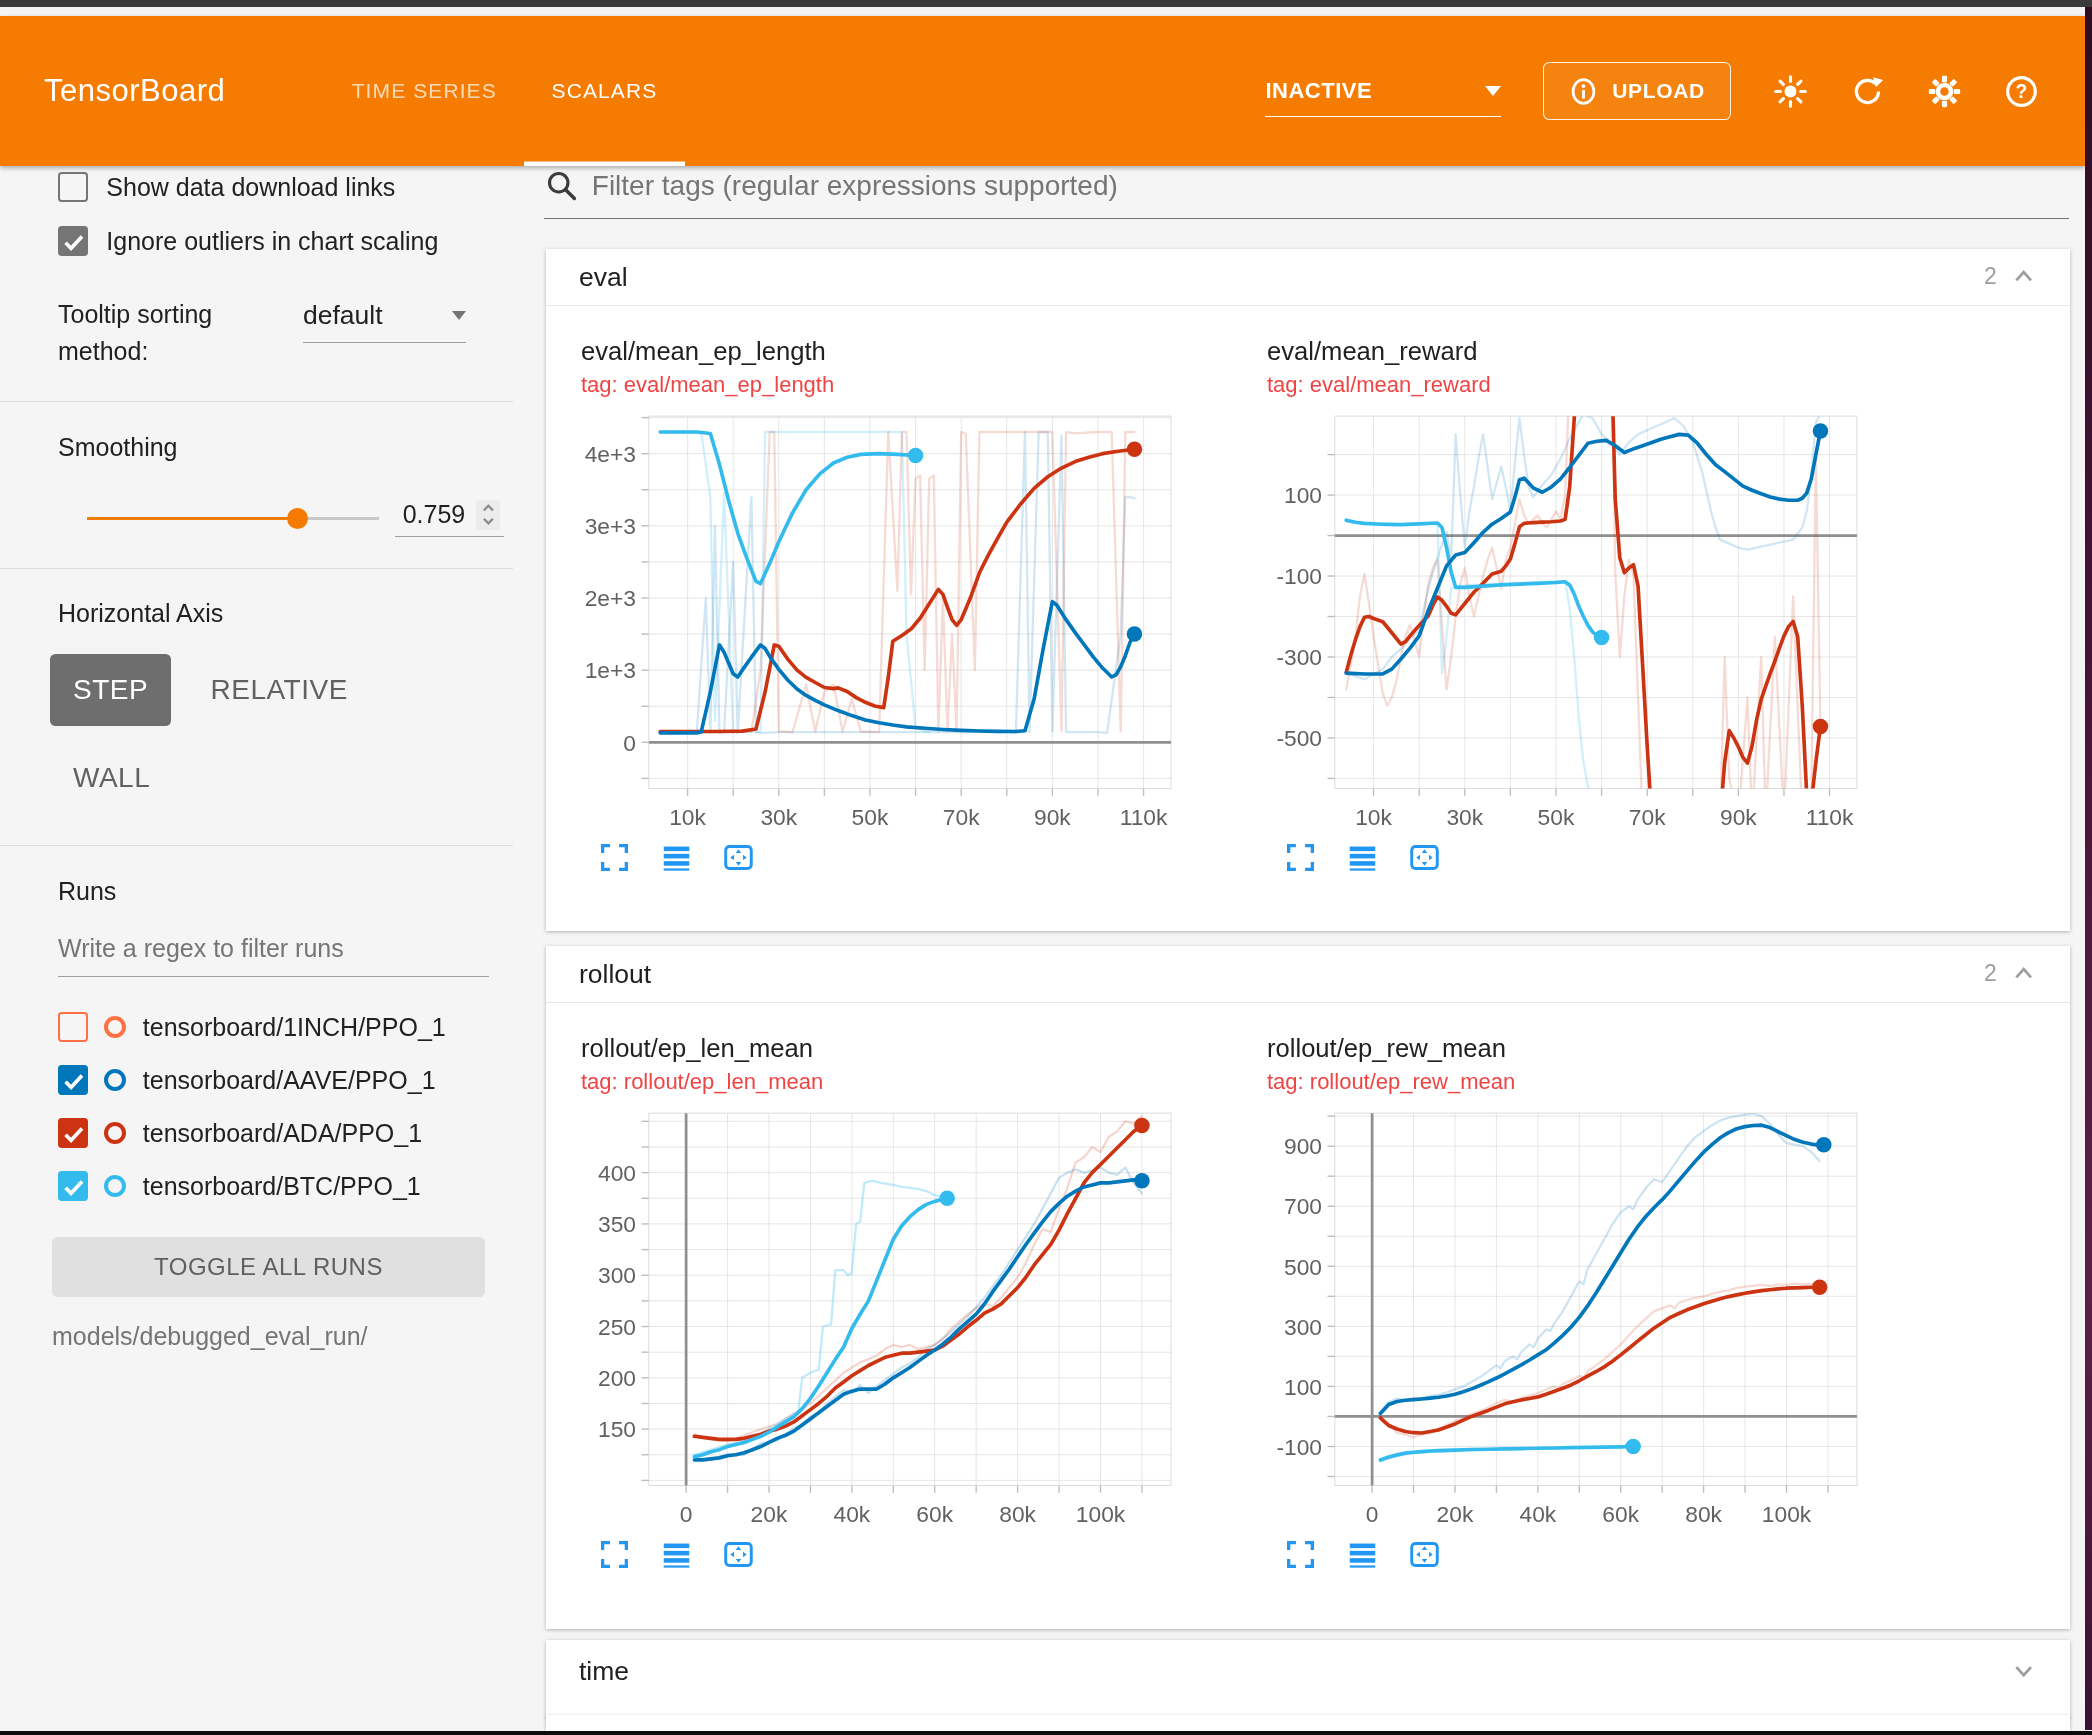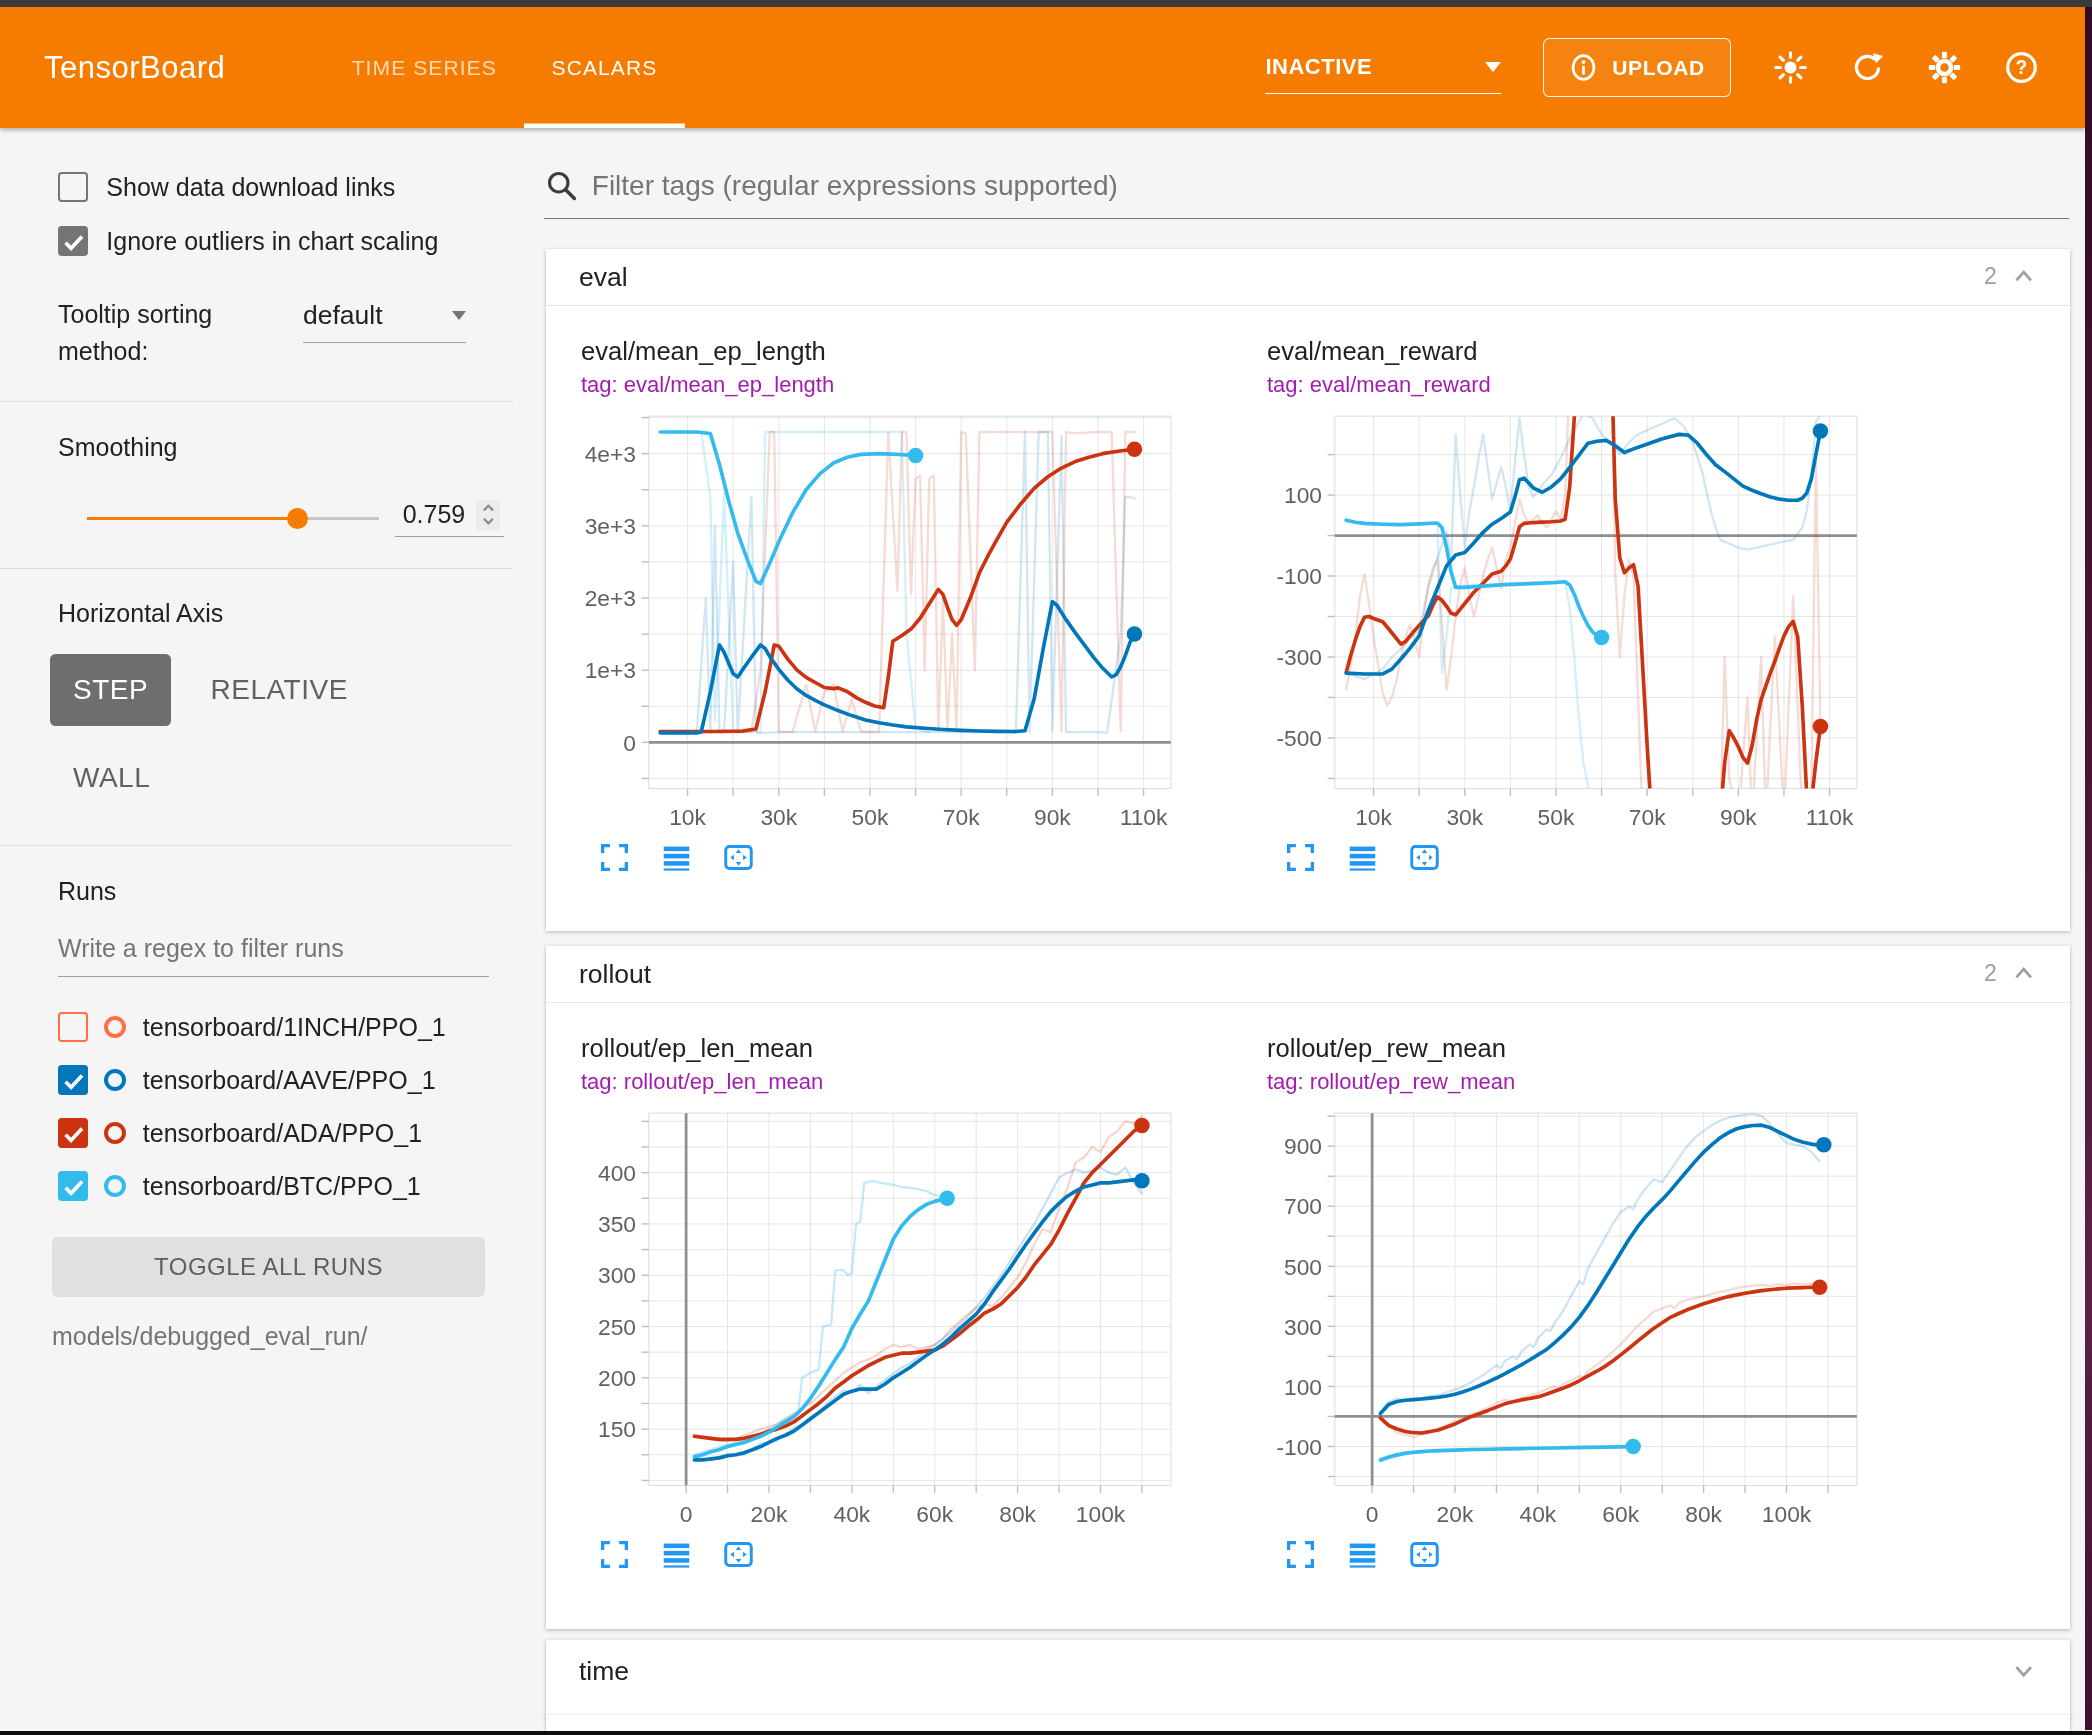--- a/index.html
+++ b/index.html
@@ -5,21 +5,21 @@
   * { margin:0; padding:0; box-sizing:border-box; }
   html,body { width:2092px; height:1735px; }
   body { font-family:"Liberation Sans", sans-serif; background:#f5f5f5; position:relative; overflow:hidden; }
 
   
   .top-strip { position:absolute; left:0; top:0; width:2092px; height:7.3px; background:#3a3a3a; z-index:50; }
   .bottom-strip { position:absolute; left:0; top:1731px; width:2092px; height:4.6px; background:#0d0d0d; z-index:50; }
   .right-strip { position:absolute; top:7.3px; right:0; width:7.3px; height:1723px; background:linear-gradient(180deg,#300c24 0%,#471534 40%,#5b2145 75%,#3c1130 100%); z-index:49; }
 
   
-  .app-header { position:absolute; left:0; top:7px; width:2085px; height:121px; background:#f57c00; display:flex; align-items:stretch; color:#fff; z-index:10; box-shadow:0 1.8px 4.6px rgba(0,0,0,.3); }
+  .app-header { position:absolute; left:0; top:16px; width:2085px; height:150px; background:#f57c00; display:flex; align-items:stretch; color:#fff; z-index:10; box-shadow:0 1.8px 4.6px rgba(0,0,0,.3); }
   .app-title { font-size:31px; font-weight:500; letter-spacing:0.5px; align-self:center; margin-left:44px; }
   .tabs { display:flex; margin-left:99px; }
   .tab { display:flex; align-items:center; padding:0 27.4px; font-size:21px; font-weight:500; letter-spacing:1.1px; color:rgba(255,255,255,.72); cursor:pointer; }
   .tab.active { color:#fff; box-shadow:inset 0 -4.6px 0 #ffffff; }
   .header-right { display:flex; align-items:center; margin-left:auto; margin-right:46px; gap:42px; }
   .status-select { display:flex; align-items:center; justify-content:space-between; width:236px; border-bottom:1.8px solid #fff; padding-bottom:12.8px; margin-top:12.8px; cursor:pointer; }
   .status-select .label { font-size:22px; font-weight:600; letter-spacing:0.5px; }
   .caret-down-white { width:0; height:0; border-left:8.2px solid transparent; border-right:8.2px solid transparent; border-top:10px solid #fff; }
   .upload-btn { display:flex; align-items:center; gap:13.7px; border:1.8px solid rgba(255,255,255,.9); border-radius:6.4px; background:rgba(255,255,255,.06); padding:13.7px 25px; cursor:pointer; }
   .upload-btn .label { font-size:21px; font-weight:600; letter-spacing:0.7px; color:#fff; }
@@ -72,21 +72,21 @@
   .card-time { top:1512px; height:78px; }
   .card-partial { top:1587px; height:15.5px; }
   .card-header { height:57px; display:flex; align-items:center; padding:0 33px; border-bottom:0.9px solid #e6e6e6; }
   .card-time .card-header { border-bottom:none; height:62px; }
   .card-title { font-size:26.5px; color:#212121; }
   .card-header-right { margin-left:auto; display:flex; align-items:center; gap:12.8px; cursor:pointer; }
   .card-count { font-size:23px; color:#9e9e9e; }
   .charts-row { display:flex; padding:31px 0 0 35px; gap:46px; }
   .chart-box { width:640px; }
   .chart-title { font-size:25.6px; color:#212121; }
-  .chart-tag { font-size:22px; color:#a21caf; margin-top:5.5px; }
+  .chart-tag { font-size:22px; color:#ef4444; margin-top:5.5px; }
   .chart-svg-wrap { margin-top:9.1px; }
   .chart-toolbar { display:flex; gap:31px; margin-top:3.7px; margin-left:18.3px; }
   .tbicon { width:31px; height:31px; cursor:pointer; display:block; }
 </style>
 </head>
 <body>
 
 <div class="top-strip"></div>
 <div class="right-strip"></div>
 <div class="bottom-strip"></div>

